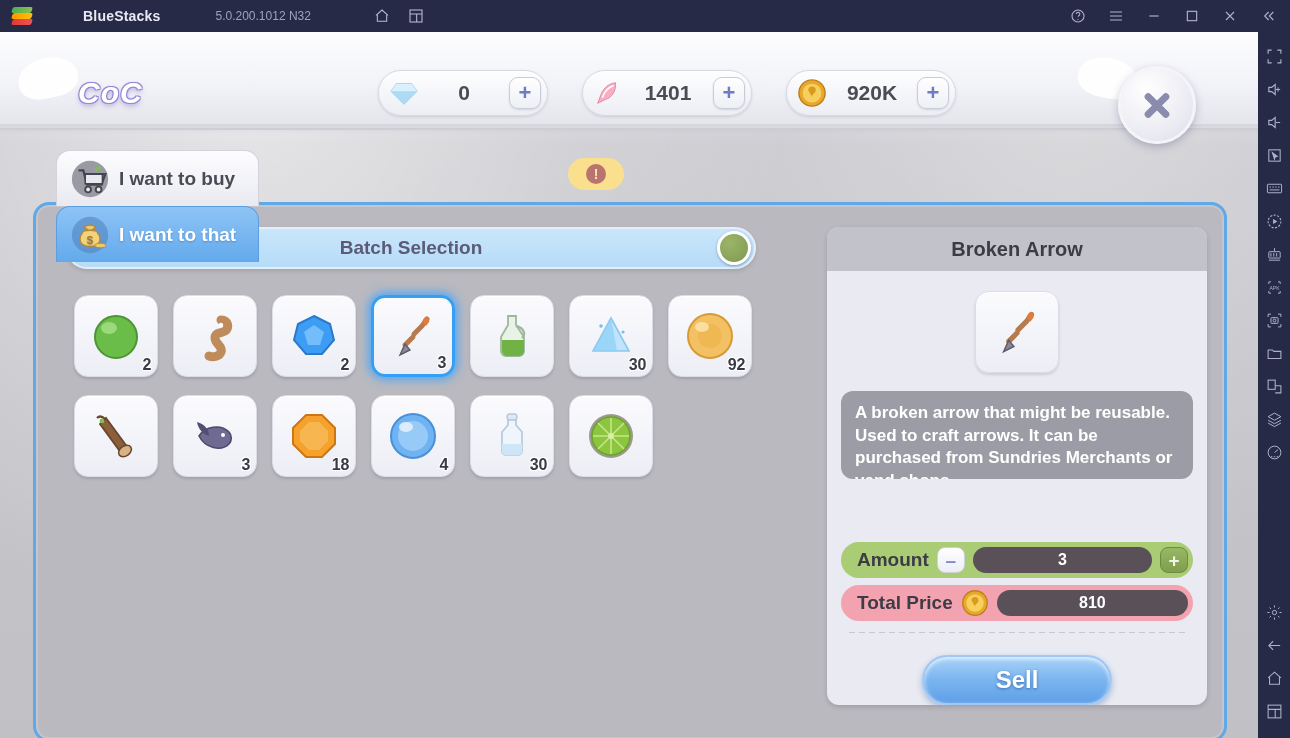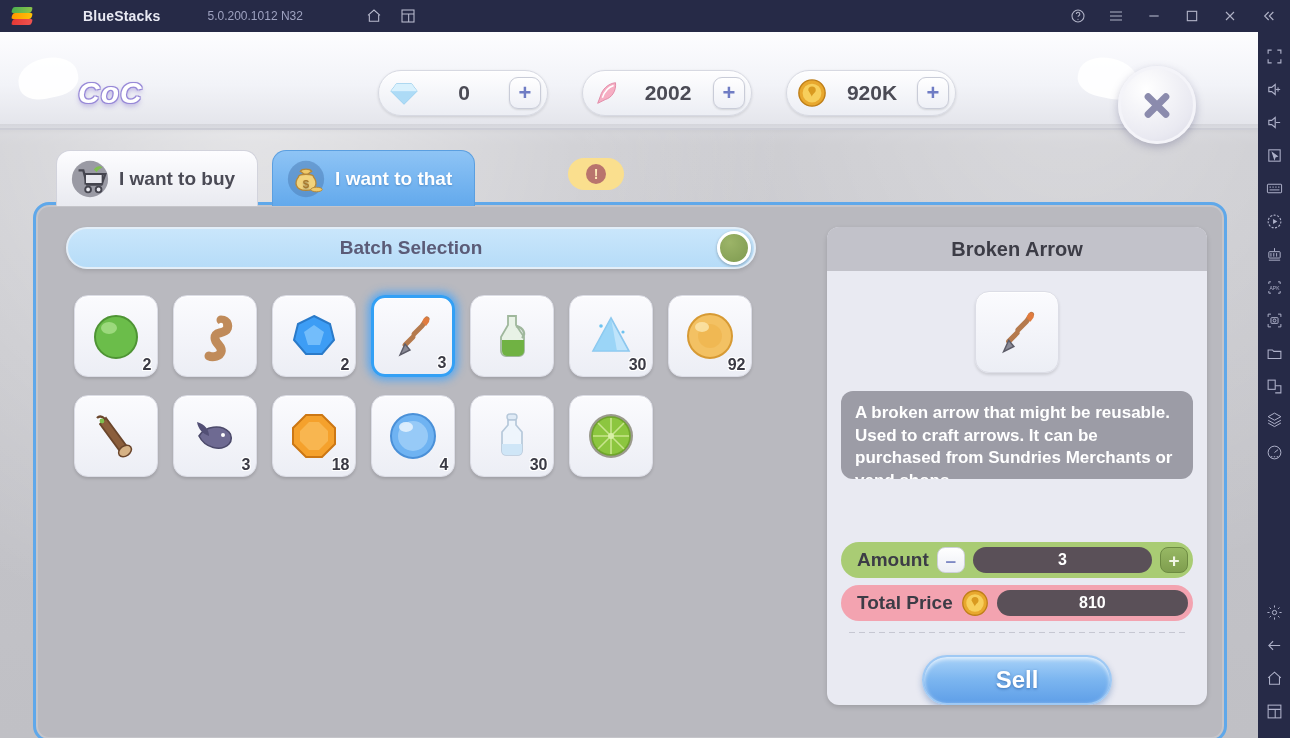--- a/index.html
+++ b/index.html
@@ -14,21 +14,21 @@
     position: absolute; top: 0; left: 0; width: 1290px; height: 32px;
     background: #262a47; display: flex; align-items: center;
     padding: 0 8px 0 12px; color: #e8e9f3; gap: 41px;
   }
   .bs-logo { width: 20px; height: 18px; position: relative; margin-right: 10px; }
   .bs-logo i { position: absolute; left: 0; width: 20px; height: 6px; border-radius: 2px; display:block;}
   .bs-logo i.l1 { top: 0; background: linear-gradient(90deg,#4caf50,#8bc34a); transform: skewX(-18deg); }
   .bs-logo i.l2 { top: 6px; background: linear-gradient(90deg,#ff9800,#ffc107); transform: skewX(-18deg); }
   .bs-logo i.l3 { top: 12px; background: linear-gradient(90deg,#e53935,#ef5350); transform: skewX(-18deg); }
   .bs-name { font-size: 14px; font-weight: bold; letter-spacing: .2px; }
-  .bs-ver { font-size: 12px; color: #9ea2c0; margin-left: 6px; }
+  .bs-ver { font-size: 12px; color: #9ea2c0; margin-left: 14px; }
   .tb-icons { display: flex; align-items: center; gap: 18px; margin-left: 22px; }
   .tb-ico { width: 16px; height: 16px; opacity: .85; display:block; }
   .tb-right { margin-left: auto; display: flex; align-items: center; gap: 22px; padding-right: 6px; }
   .tb-right .tb-ico { opacity: .8; }
 
   
   .game {
     position: absolute; top: 32px; left: 0; width: 1258px; height: 706px;
     background: #c3c3c8; overflow: hidden;
   }
@@ -87,21 +87,21 @@
   }
   .close-x { width: 40px; height: 40px; position: relative; }
   .close-x:before, .close-x:after {
     content:""; position: absolute; left: 4px; top: 17px; width: 32px; height: 7px;
     border-radius: 4px; background: #8b8bad;
   }
   .close-x:before { transform: rotate(45deg); }
   .close-x:after { transform: rotate(-45deg); }
 
   
-  .tabs { position: absolute; top: 118px; left: 56px; display: flex; gap: 14px; z-index: 4; }
+  .tabs { position: absolute; top: 118px; left: 56px; display: flex; z-index: 4; flex-direction: column; }
   .tab {
     height: 56px; border-radius: 14px 14px 0 0; display: flex; align-items: center;
     padding: 0 22px 0 12px; gap: 8px; font-size: 19px; font-weight: bold;
   }
   .tab.inactive {
     background: linear-gradient(180deg,#fdfdff,#e9eaf0); color: #4a4a55;
     border: 1px solid #d2d3dc; border-bottom: none;
   }
   .tab.active {
     background: linear-gradient(180deg,#8ec4f5,#63a9ec); color: #ffffff;
@@ -302,21 +302,21 @@
         <path d="M16 28L2 14h28z" fill="#a9d8f5" opacity=".8"></path>
       </svg>
       <span class="cur-val">0</span>
       <span class="cur-plus">+</span>
     </div>
     <div class="cur">
       <svg class="cur-icon" viewBox="0 0 32 32">
         <path d="M24 5c-8 1-14 7-16 14l-3 8 8-4c7-2 12-9 11-18z" fill="#f6aec3" stroke="#e08aa6" stroke-width="1"></path>
         <path d="M22 8c-6 2-10 7-12 13" stroke="#fff" stroke-width="1.6" fill="none"></path>
       </svg>
-      <span class="cur-val">2002</span>
+      <span class="cur-val">1401</span>
       <span class="cur-plus">+</span>
     </div>
     <div class="cur">
       <svg class="cur-icon" viewBox="0 0 32 32">
         <circle cx="16" cy="16" r="14" fill="#e8a82e" stroke="#bf7f18" stroke-width="1.5"></circle>
         <circle cx="16" cy="16" r="10" fill="#f7cf5c"></circle>
         <path d="M12 13a4 4 0 018 0c0 3-4 4-4 7" fill="#d99a20"></path>
       </svg>
       <span class="cur-val">920K</span>
       <span class="cur-plus">+</span>

